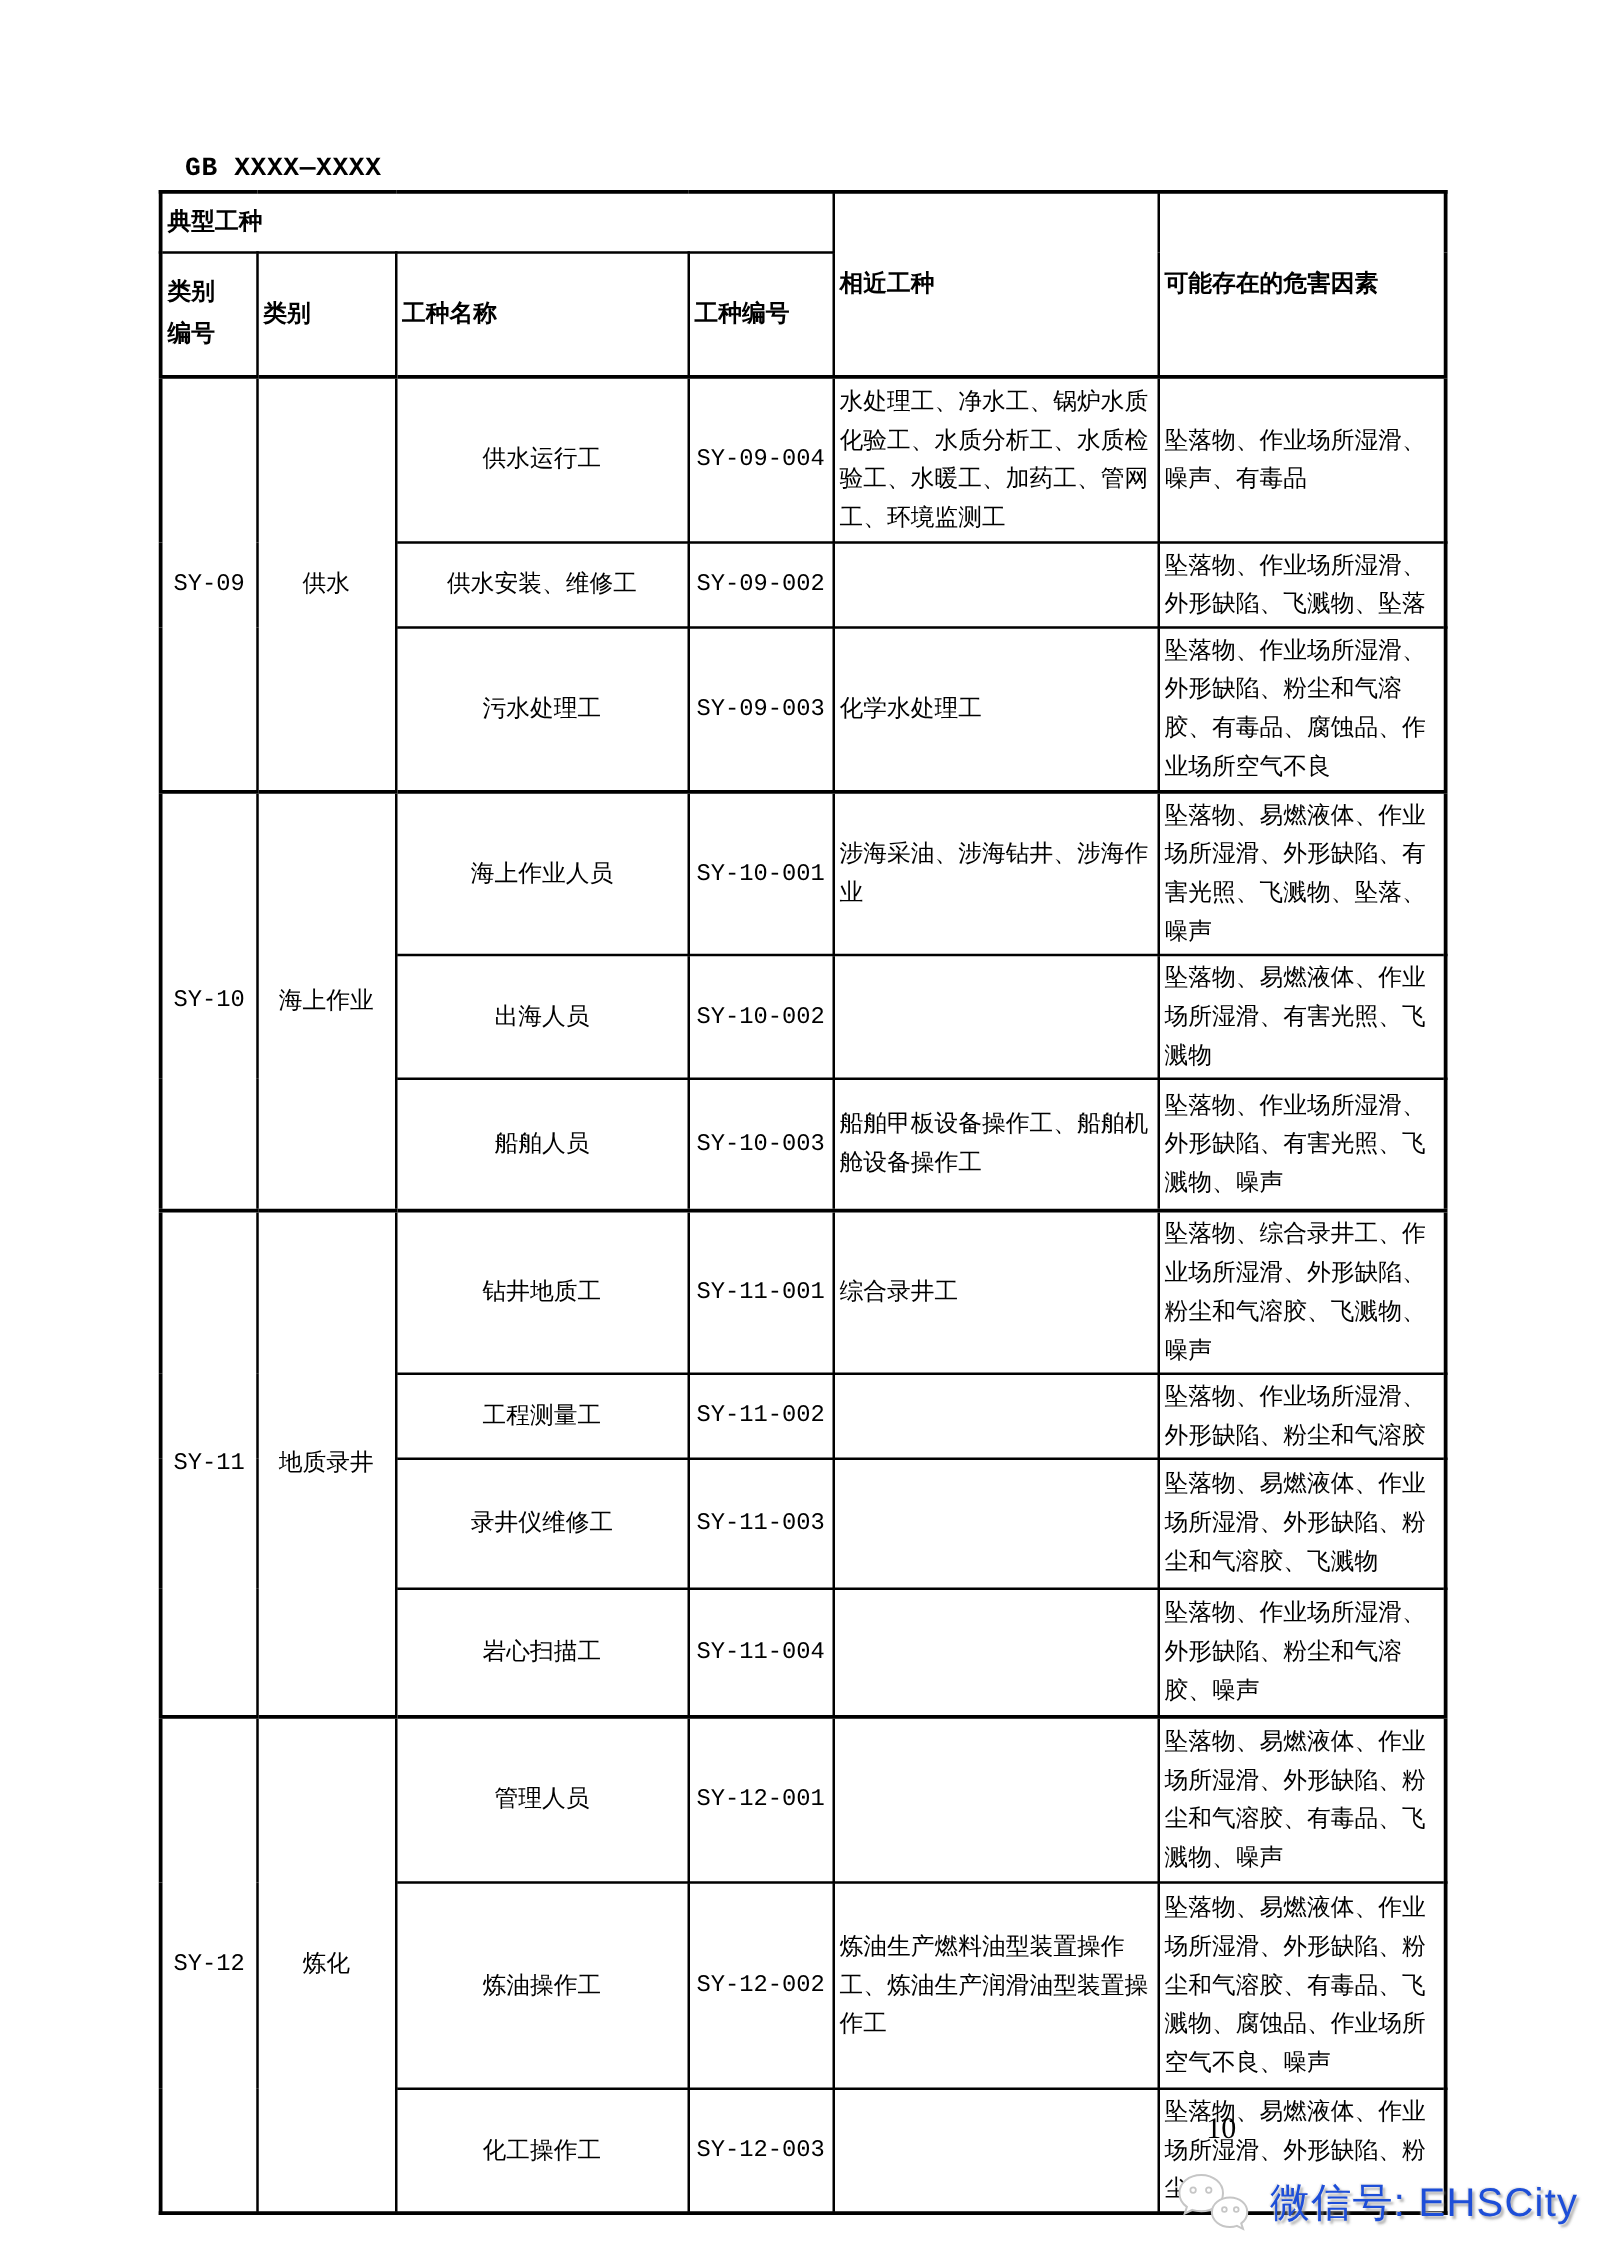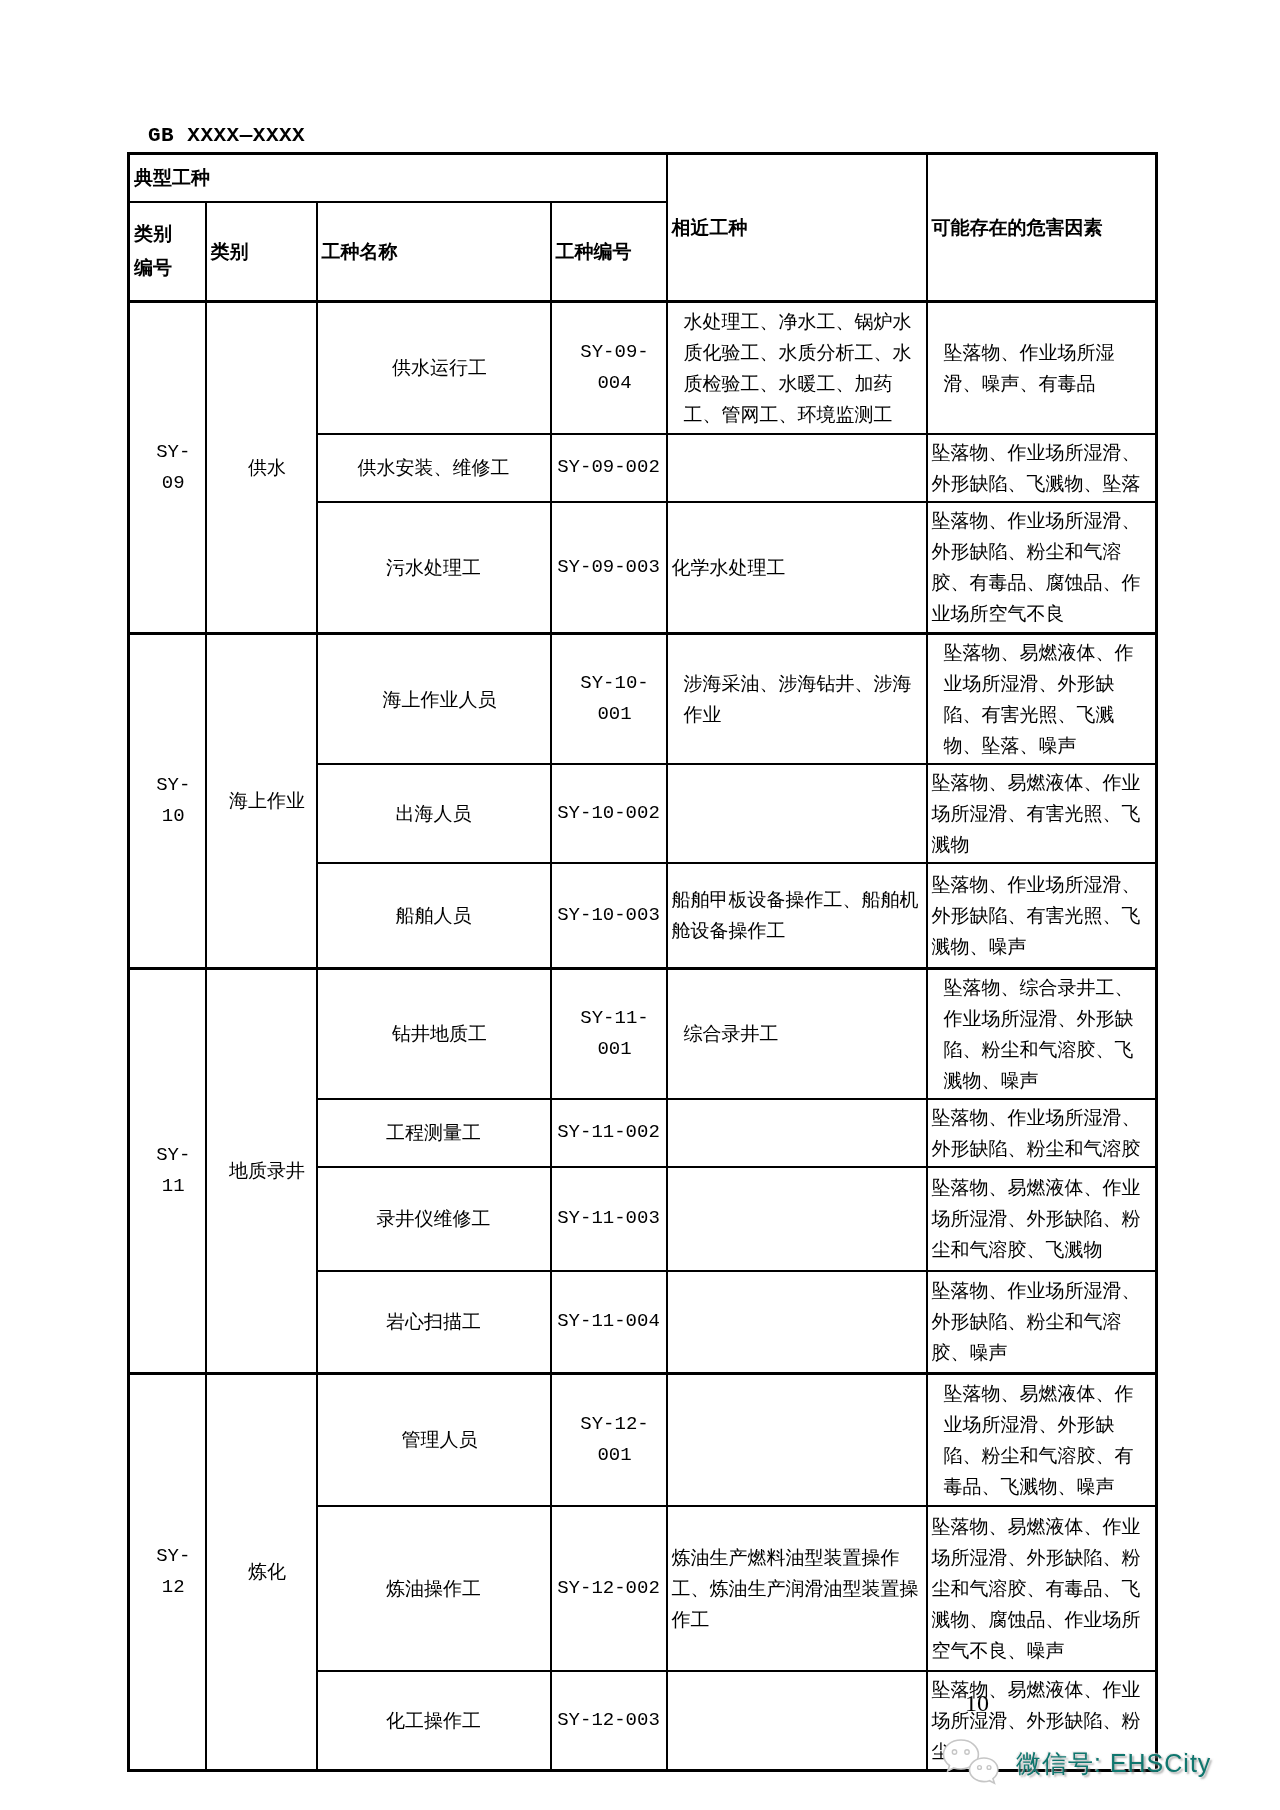--- a/index.html
+++ b/index.html
@@ -19,21 +19,21 @@
     border:3px solid #000;
   }
   .doc-table td{
     border:2px solid #000;
     padding:2px 4px;
     vertical-align:middle;
     font-size:19px;
     line-height:31px;
     overflow:hidden;
   }
-  .doc-table tr.group-start > td{border-top:3px solid #000;padding-left:16px;}
+  .doc-table tr.group-start > td{border-top:3px solid #000;}
   .doc-table tr.head2 > td{border-bottom:3px solid #000;}
   .hcell{font-weight:bold;font-size:20px;}
   .c-center{text-align:center;}
   .c-left{text-align:left;font-size:18px;}
   .c-code{
     text-align:center;
     font-family:"Liberation Mono","DejaVu Sans Mono",monospace;
     font-size:17px;letter-spacing:0;
   }
   .c-catno{
@@ -45,22 +45,22 @@
   .page-number{
     position:absolute;left:965px;top:1690px;
     font-size:24px;font-family:"Liberation Serif",serif;
   }
   .watermark{
     position:absolute;left:940px;top:1736px;
     display:flex;align-items:center;gap:14px;
   }
   .watermark-label{
     font-family:"Liberation Sans","DejaVu Sans",sans-serif;
-    font-size:25px;letter-spacing:1px;
-    color:#0f766e;
+    font-size:32px;letter-spacing:1px;
+    color:#1d4ed8;
     text-shadow:2px 2px 2px rgba(140,140,140,0.65), -1px -1px 1px rgba(230,230,230,0.9);
     white-space:nowrap;
   }
   .wechat-icon{display:block;}
 </style>
 </head>
 <body>
 
 <div class="doc-code">GB XXXX—XXXX</div>
 

